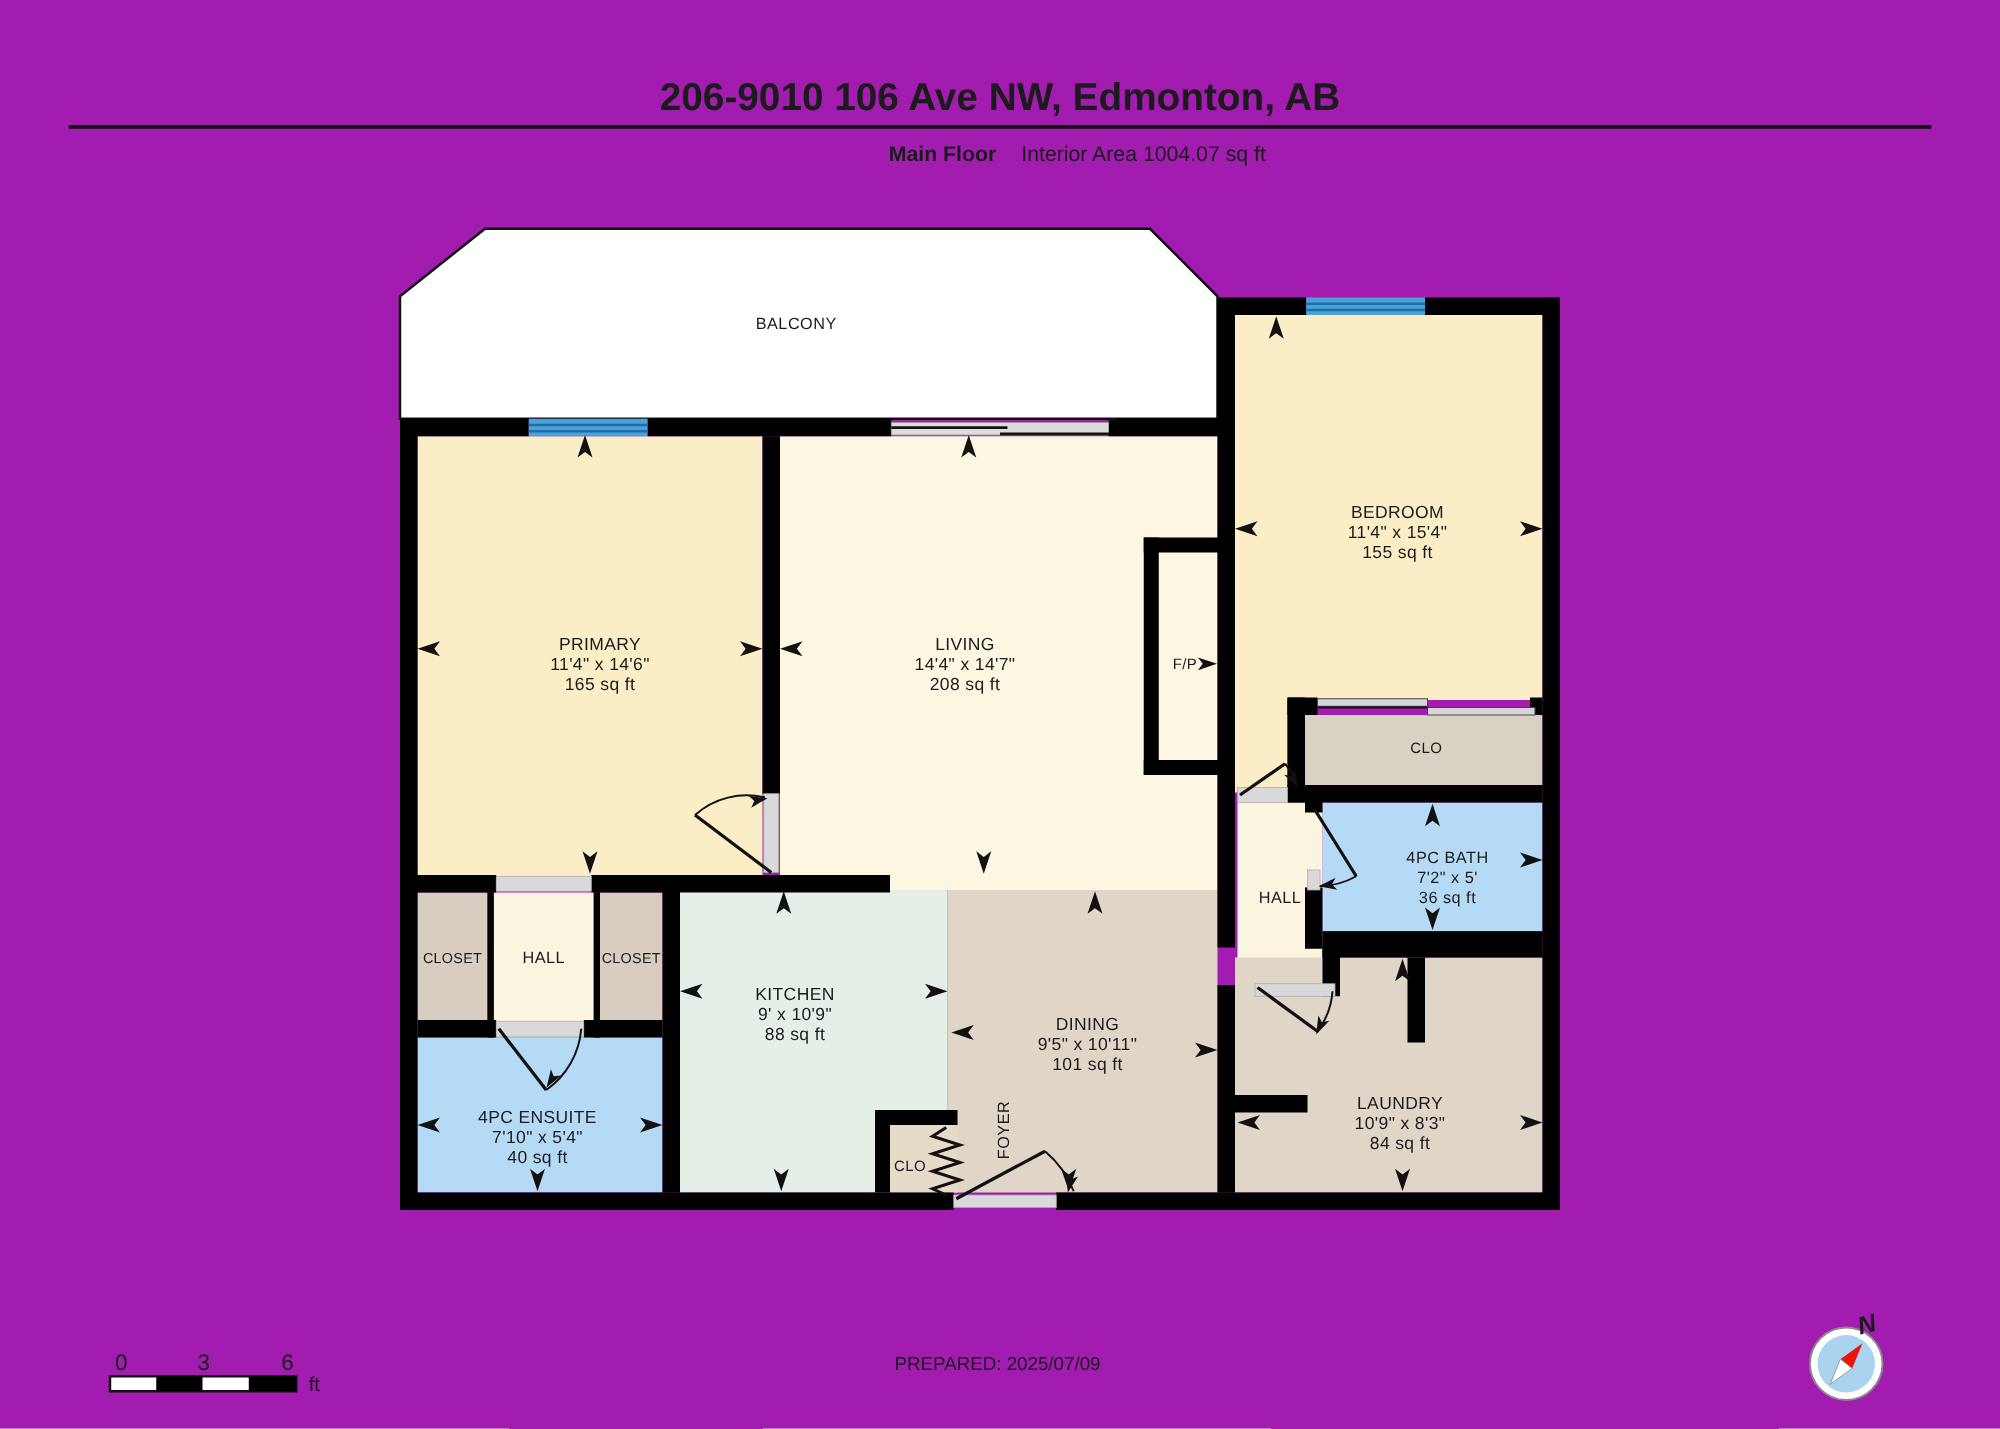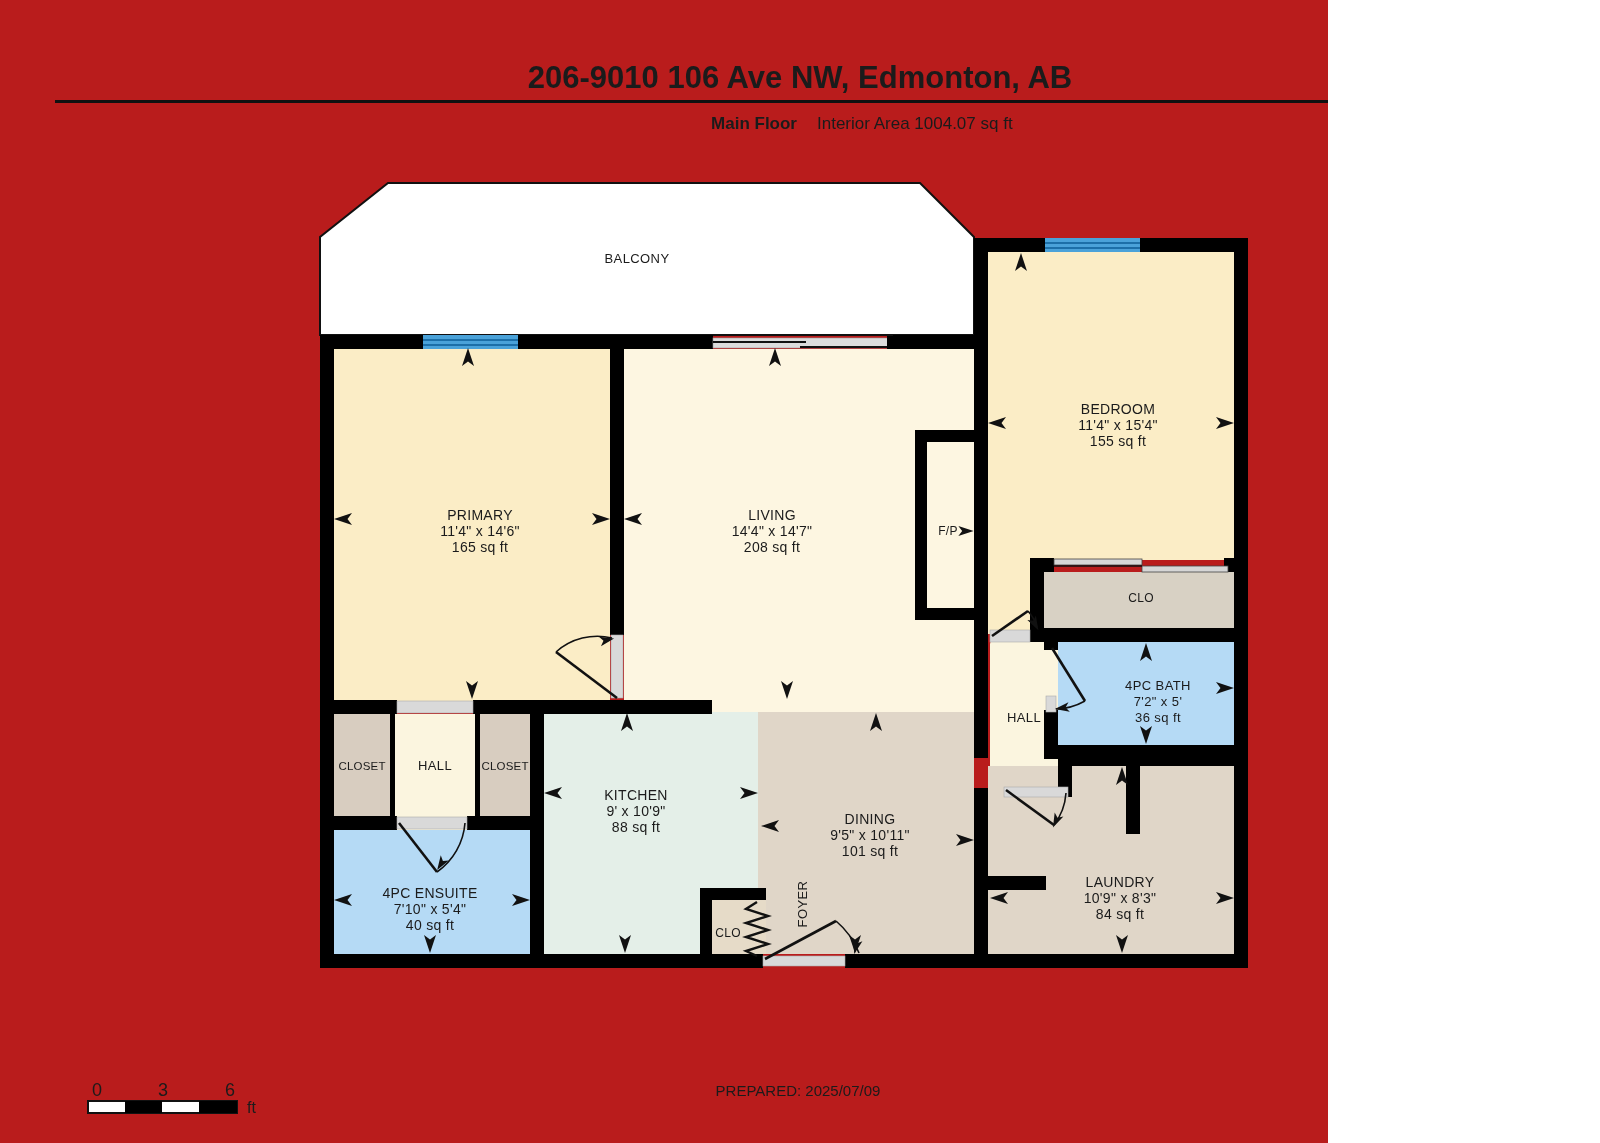--- a/index.html
+++ b/index.html
@@ -1,16 +1,16 @@
 <!DOCTYPE html>
 <html><head>
 <meta charset="utf-8">
 <style>
   html,body{margin:0;padding:0;background:#fff;}
-  .page{position:relative;width:1328px;height:1143px;background:#b91c1c;overflow:hidden;}
+  .page{position:relative;width:1600px;height:1143px;background:#a21caf;overflow:hidden;}
   svg{display:block;}
   text{font-family:"Liberation Sans","DejaVu Sans",sans-serif;fill:#1b1b1b;}
   .ttl{font-size:31px;font-weight:bold;}
   .sub-b{font-size:17px;font-weight:bold;}
   .sub{font-size:17px;}
   .lbl{font-size:14px;letter-spacing:.3px;}
   .lbl13{font-size:13px;letter-spacing:.4px;}
   .lbl12{font-size:12px;letter-spacing:.3px;}
   .lbl11{font-size:11.5px;letter-spacing:.2px;}
   .num{font-size:18px;}

